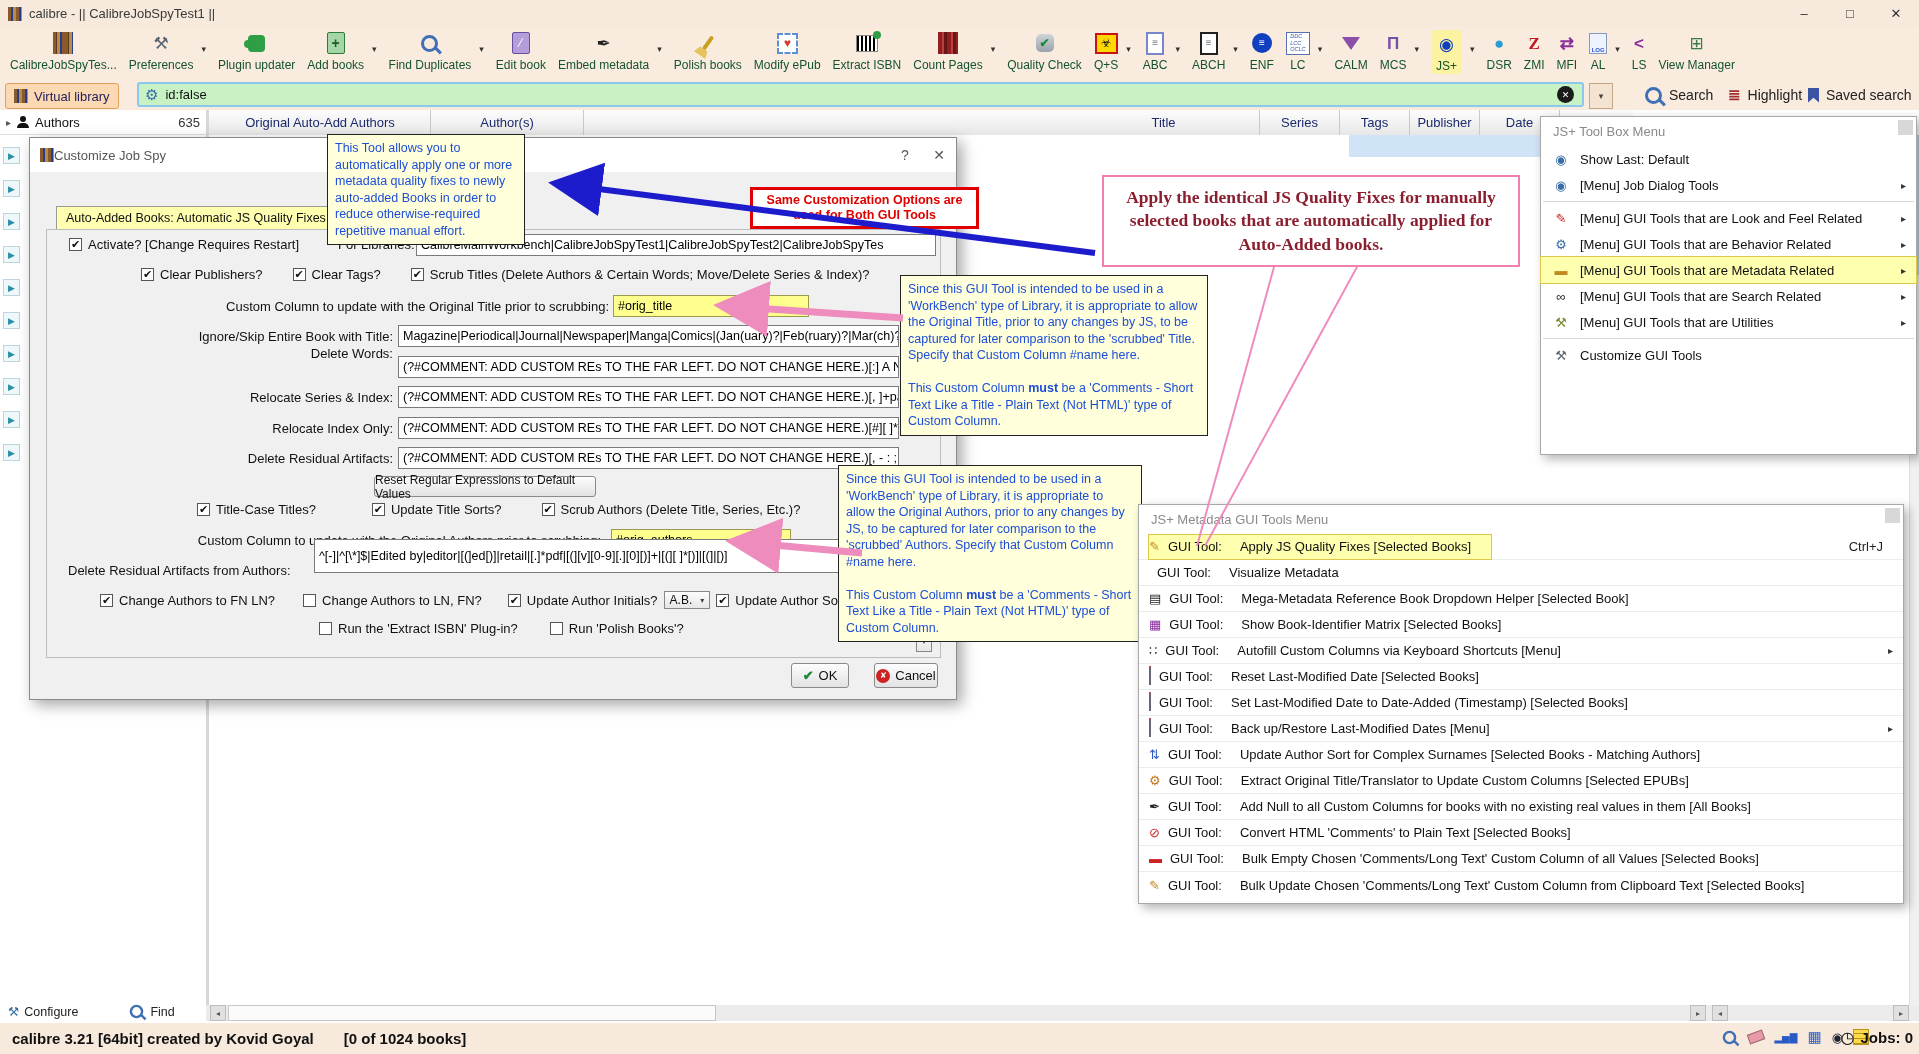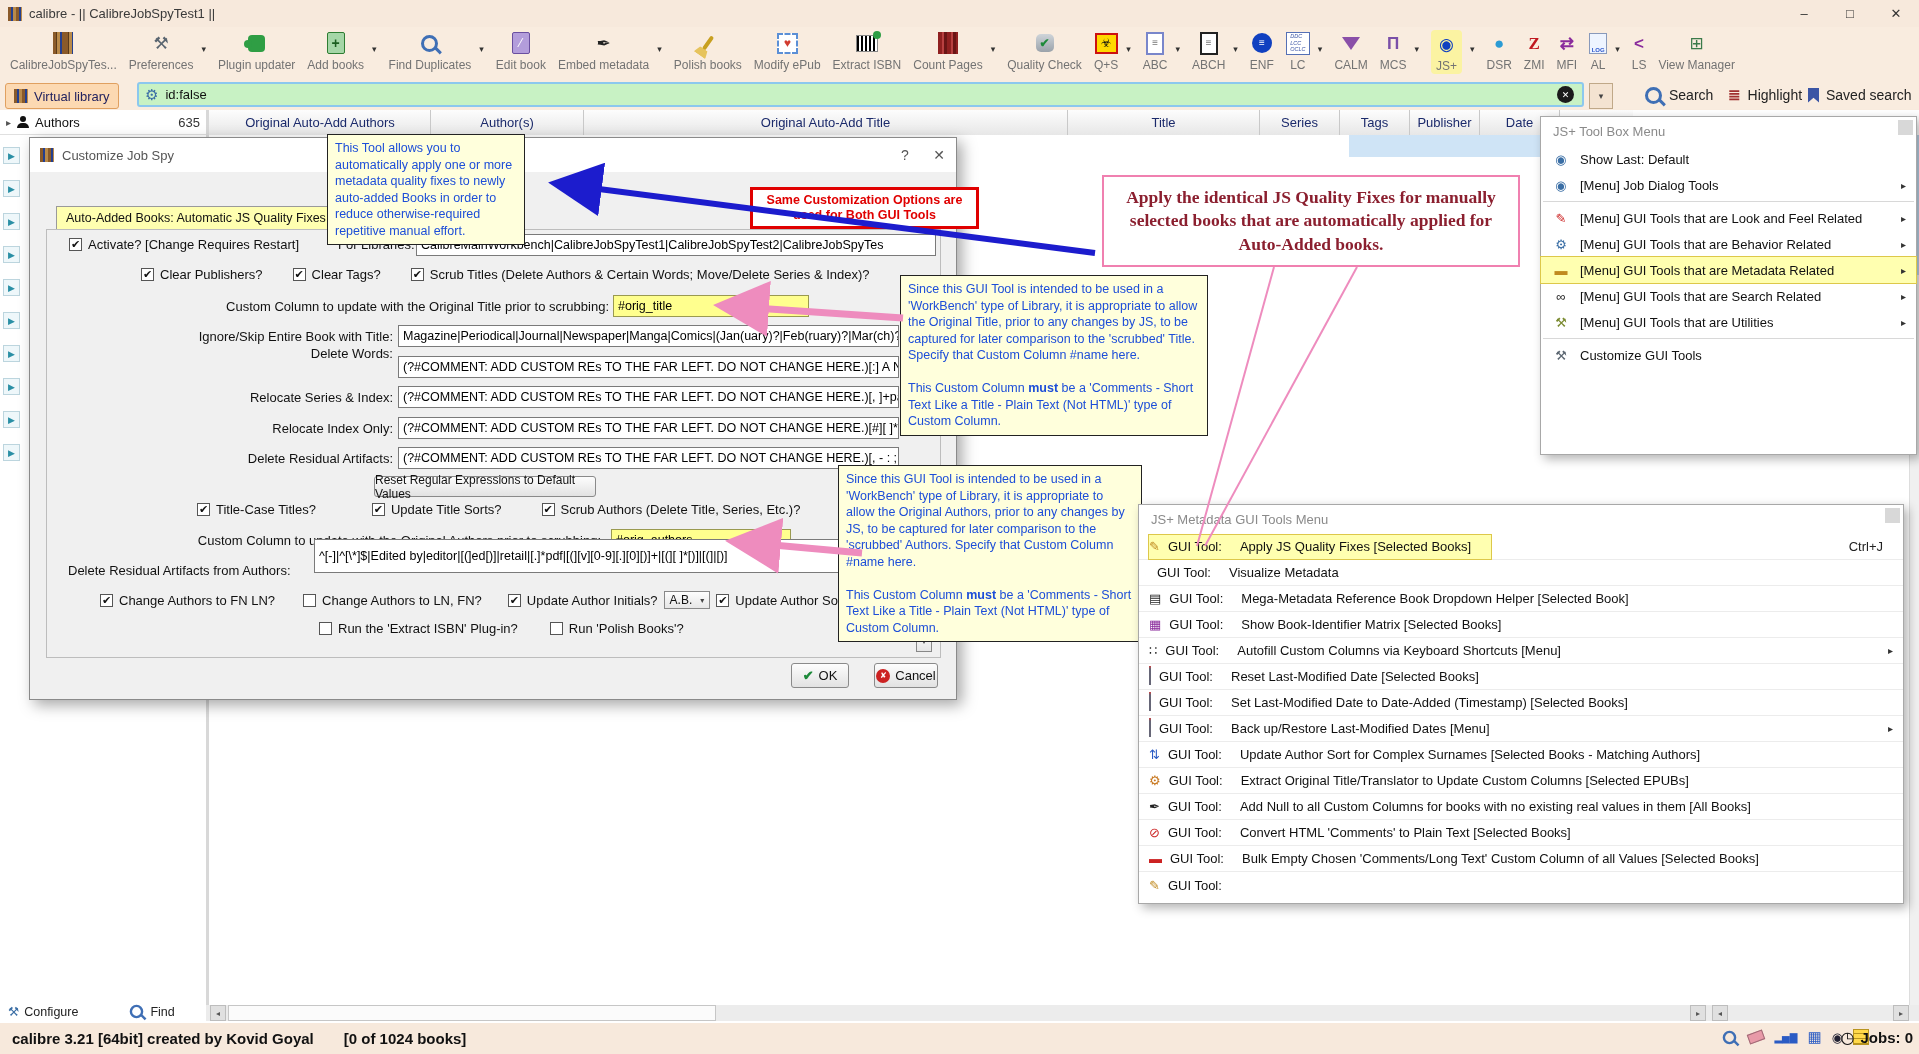--- a/index.html
+++ b/index.html
@@ -7,21 +7,21 @@
        font-family:"Liberation Sans",sans-serif;background:#fff;font-size:13px;color:#111;}
   .abs{position:absolute;}
   
   .titlebar{left:0;top:0;width:1919px;height:27px;background:#f7e9dc;display:flex;align-items:center;padding-left:8px;box-sizing:border-box;}
   .titlebar .t{margin-left:7px;color:#3a3a3a;font-size:13px;}
   .winbtn{position:absolute;top:0;width:46px;height:27px;display:flex;align-items:center;justify-content:center;color:#333;font-size:13px;}
   
   .toolbar{left:0;top:27px;width:1919px;height:54px;background:#f9ecdf;display:flex;align-items:flex-start;gap:12px;padding:3px 0 0 10px;box-sizing:border-box;overflow:hidden;}
   .ti{display:flex;flex-direction:column;align-items:center;gap:2px;flex:none;}
   .ti .ic{height:26px;display:flex;align-items:center;justify-content:center;font-size:17px;line-height:1;}
-  .ti .lb{font-size:12px;color:#737373;white-space:nowrap;}
+  .ti .lb{font-size:12px;color:#14532d;white-space:nowrap;}
   .ti.hl{background:#fbf3a2;border-radius:4px;padding:1px 5px;}
   .tdrop{font-size:9px;color:#333;margin-top:14px;flex:none;margin-left:-4px;}
   .ic-books{width:20px;height:22px;background:repeating-linear-gradient(90deg,#8a5a2a 0 3px,#5a3a1a 3px 4px,#b98a4a 4px 7px,#243f8f 7px 9px,#8a5a2a 9px 12px);}
   .ic-prefs{color:#5a6570;}
   .ic-plugin{width:17px;height:17px;background:#2f9e44;border-radius:4px;position:relative;}
   .ic-plugin::before{content:"";position:absolute;left:-4px;top:5px;width:8px;height:8px;background:#2f9e44;border-radius:50%;}
   .ic-addbook{width:16px;height:20px;background:#a5d6a7;border:1px solid #2e7d32;border-radius:2px;color:#1b5e20;font-weight:bold;font-size:14px;display:flex;align-items:center;justify-content:center;}
   .mag{width:11px;height:11px;border:3px solid #3f6fb5;border-radius:50%;position:relative;display:inline-block;flex:none;}
   .mag::after{content:"";position:absolute;width:8px;height:3px;background:#3f6fb5;transform:rotate(45deg);right:-7px;bottom:-3px;}
   .ic-editbook{width:16px;height:20px;background:#b39ddb;border:1px solid #6a4fa0;border-radius:2px;color:#fff;font-size:12px;display:flex;align-items:center;justify-content:center;}
@@ -67,21 +67,21 @@
   .person::after{content:"";position:absolute;bottom:0;left:0;width:12px;height:5px;border-radius:6px 6px 0 0;background:#111;}
   
   .main{left:0;top:135px;width:1919px;height:870px;background:#fff;}
   .lpdivider{left:206px;top:110px;width:3px;height:895px;background:#d8d8d8;}
   .selrow{left:1349px;top:135px;width:560px;height:22px;background:#cfe4f6;}
   .vscroll{left:1909px;top:135px;width:10px;height:870px;background:#f0f0f0;border-left:1px solid #ddd;box-sizing:border-box;}
   .vthumb{left:1910px;top:135px;width:9px;height:140px;background:#bcd3e8;}
   .stripArrow{position:absolute;left:3px;width:15px;height:15px;color:#2a8fa5;font-size:9px;display:flex;align-items:center;justify-content:center;border:1px solid #bcd5de;background:#eef7fa;}
   
   .dialog{left:29px;top:137px;width:926px;height:561px;background:#f0f0f0;border:1px solid #8a8a8a;box-shadow:5px 5px 14px rgba(0,0,0,.35);z-index:10;}
-  .dtitle{left:0;top:0;width:926px;height:34px;background:#fff;display:flex;align-items:center;gap:8px;padding-left:10px;box-sizing:border-box;}
+  .dtitle{left:0;top:0;width:926px;height:34px;background:#fff;display:flex;align-items:center;padding-left:10px;box-sizing:border-box;}
   .dtitle .txt{color:#555;font-size:13px;}
   .dhelp{position:absolute;top:0;width:34px;height:34px;display:flex;align-items:center;justify-content:center;color:#555;font-size:14px;}
   .dtab{left:26px;top:68px;background:#ffffb0;border:1px solid #9a9a9a;border-bottom:none;padding:4px 9px;font-size:12.5px;z-index:2;}
   .gbox{left:16px;top:91px;width:893px;height:427px;border:1px solid #bdbdbd;background:#f0f0f0;}
   .drow{position:absolute;display:flex;align-items:center;gap:6px;white-space:nowrap;overflow:hidden;font-size:13px;}
   .cb{width:13px;height:13px;background:#fff;border:1px solid #555;display:inline-flex;align-items:center;justify-content:center;font-size:11px;color:#111;flex:none;box-sizing:border-box;}
   .fld{position:absolute;background:#fff;border:1px solid #7a7a7a;font-size:12.5px;padding:0 4px;white-space:nowrap;overflow:hidden;color:#000;display:flex;align-items:center;box-sizing:border-box;}
   .fld.yel{background:#ffff8e;border-color:#9a9a50;}
   .rlabel{position:absolute;text-align:right;font-size:13px;white-space:nowrap;overflow:hidden;}
   .btn{position:absolute;border:1px solid #8a8a8a;background:linear-gradient(#fdfdfd,#e2e2e2);border-radius:3px;display:flex;align-items:center;justify-content:center;gap:5px;font-size:13px;box-sizing:border-box;}
@@ -317,21 +317,20 @@
 
 <div class="abs lphdr">
   <span style="color:#555;font-size:10px;">▸</span>
   <span class="person"></span>
   <span>Authors</span>
   <span style="margin-left:auto;color:#333;">635</span>
 </div>
 <div class="abs hdrband">
   <div class="hcell" style="left:4px;width:221px;">Original Auto-Add Authors</div>
   <div class="hcell" style="left:225px;width:153px;">Author(s)</div>
-  <div class="hcell" style="left:378px;width:484px;">Original Auto-Add Title</div>
   <div class="hcell" style="left:862px;width:192px;">Title</div>
   <div class="hcell" style="left:1054px;width:80px;">Series</div>
   <div class="hcell" style="left:1134px;width:70px;">Tags</div>
   <div class="hcell" style="left:1204px;width:70px;">Publisher</div>
   <div class="hcell" style="left:1274px;width:80px;">Date</div>
 </div>
 
 <div class="abs main"></div>
 <div class="abs selrow"></div>
 <div class="abs lpdivider"></div>
@@ -588,20 +587,21 @@
     <span>Convert HTML 'Comments' to Plain Text [Selected Books]</span>
   </div>
   <div class="gmi">
     <span class="gico c-red">▬</span>
     <span class="gpre">GUI Tool:</span>
     <span>Bulk Empty Chosen 'Comments/Long Text' Custom Column of all Values [Selected Books]</span>
   </div>
   <div class="gmi" style="border-bottom:none;">
     <span class="gico c-gold">✎</span>
     <span class="gpre">GUI Tool:</span>
+    <span>Bulk Update Chosen 'Comments/Long Text' Custom Column from Clipboard Text [Selected Books]</span>
   </div>
 </div>
 
 <div class="abs lpbottom">
   <span class="lpbtn">
     <span class="c-steel">⚒</span>
     <span>Configure</span>
   </span>
   <span class="lpbtn" style="margin-left:40px;">
     <span class="mag" style="transform:scale(.8);"></span>

